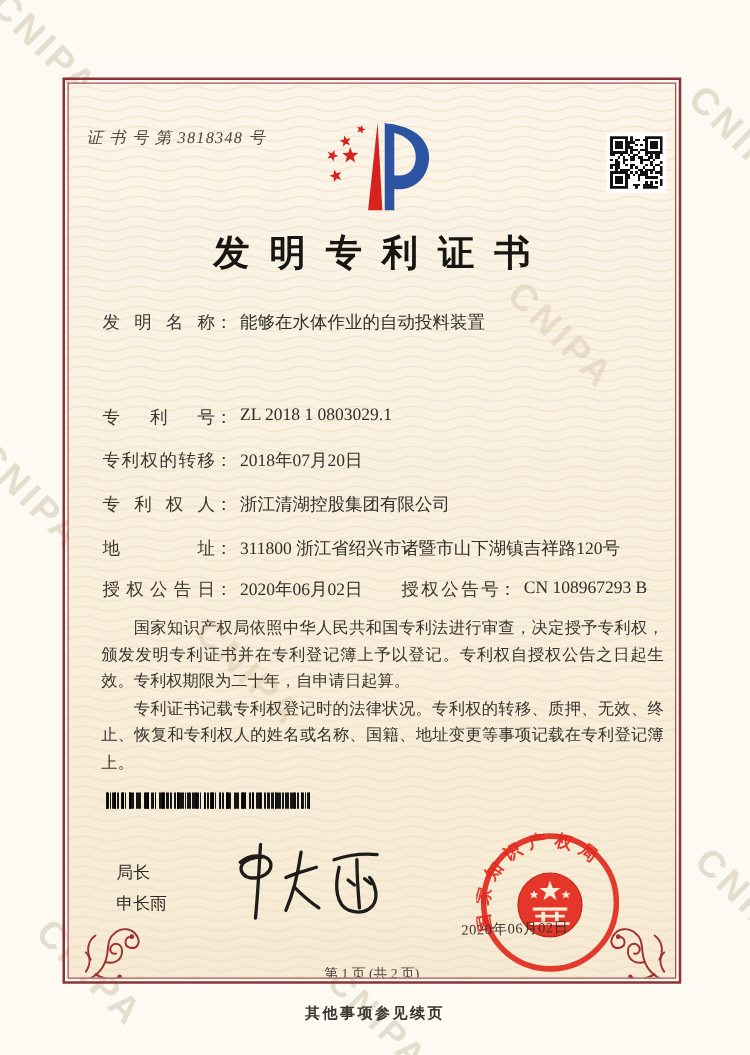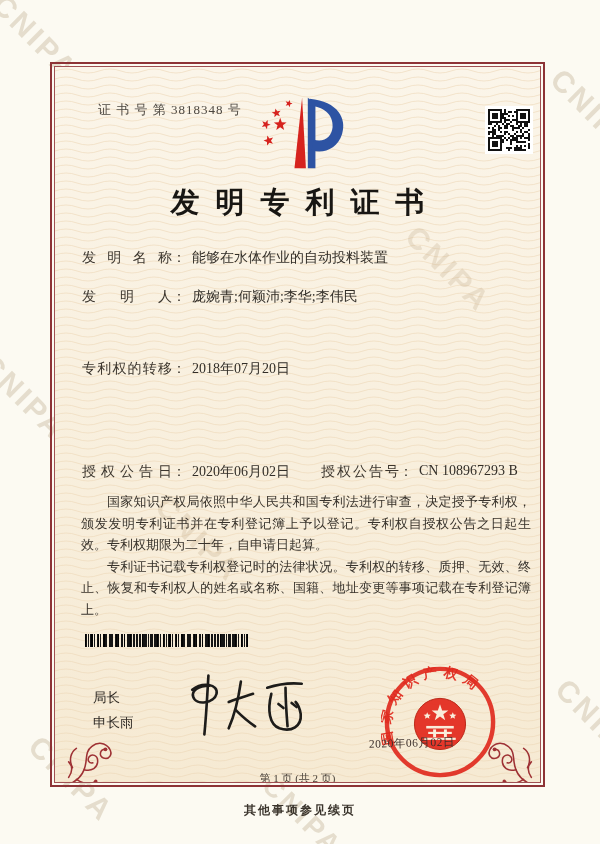--- a/index.html
+++ b/index.html
@@ -26,21 +26,21 @@
     border:2.5px solid var(--border-red);box-sizing:border-box;
   }
   .frame-inner{
     position:absolute;inset:2px;border:1px solid #a05052;
     background:linear-gradient(#fbf5e9,#f6ead3);
     overflow:hidden;
   }
   .guilloche{position:absolute;inset:0;width:100%;height:100%;}
   
   .abs{position:absolute;}
-  .certno{left:43px;top:34px;font-size:13px;color:#4c4740;letter-spacing:1px;}
+  .certno{left:14px;top:34px;font-size:13px;color:#4c4740;letter-spacing:1px;font-style:italic;}
   .logo{left:200px;top:27px;width:98px;height:80px;}
   .qr{left:430px;top:39px;width:48px;height:48px;background:#fff;padding:3px;box-sizing:border-box;}
   .qr svg{display:block;width:100%;height:100%;}
   .title{
     left:0;right:0;top:116px;text-align:center;
     font-size:29px;font-weight:bold;letter-spacing:0.55em;text-indent:0.55em;
     color:#181613;
   }
   .frow{left:27px;right:22px;font-size:14px;color:var(--body-ink);white-space:nowrap;}
   .flabel{display:inline-block;width:90px;text-align:justify;text-align-last:justify;vertical-align:top;color:#3c362e;}
@@ -264,25 +264,31 @@
             <rect x="2" y="16" width="3" height="3"></rect>
           </g>
         </svg>
     </div>
 
     <div class="abs title">发明专利证书</div>
 
     <div class="abs frow" style="top:182px;">
       <span class="flabel">发明名称</span><span class="fcolon">：</span><span class="fvalue">能够在水体作业的自动投料装置</span>
     </div>
-    <div class="abs frow" style="top:221px;">
-      <span class="flabel">发明人</span><span class="fcolon">：</span><span class="fvalue">庞婉青;何颖沛;李华;李伟民</span>
+    <div class="abs frow" style="top:258px;">
+      <span class="flabel">专利号</span><span class="fcolon">：</span><span class="fvalue">ZL 2018 1 0803029.1</span>
     </div>
     <div class="abs frow" style="top:293px;">
       <span class="flabel">专利权的转移</span><span class="fcolon">：</span><span class="fvalue">2018年07月20日</span>
+    </div>
+    <div class="abs frow" style="top:328px;">
+      <span class="flabel">专利权人</span><span class="fcolon">：</span><span class="fvalue">浙江清湖控股集团有限公司</span>
+    </div>
+    <div class="abs frow" style="top:363px;">
+      <span class="flabel">地址</span><span class="fcolon">：</span><span class="fvalue">311800  浙江省绍兴市诸暨市山下湖镇吉祥路120号</span>
     </div>
     <div class="abs frow" style="top:396px;">
       <span class="flabel">授权公告日</span><span class="fcolon">：</span><span class="fvalue">2020年06月02日</span>
       <span class="gpair2">
         <span class="flabel">授权公告号</span><span class="fcolon">：</span><span class="fvalue">CN 108967293 B</span>
       </span>
     </div>
 
     <div class="abs bodytext">
       <p>国家知识产权局依照中华人民共和国专利法进行审查，决定授予专利权，颁发发明专利证书并在专利登记簿上予以登记。专利权自授权公告之日起生效。专利权期限为二十年，自申请日起算。</p>

